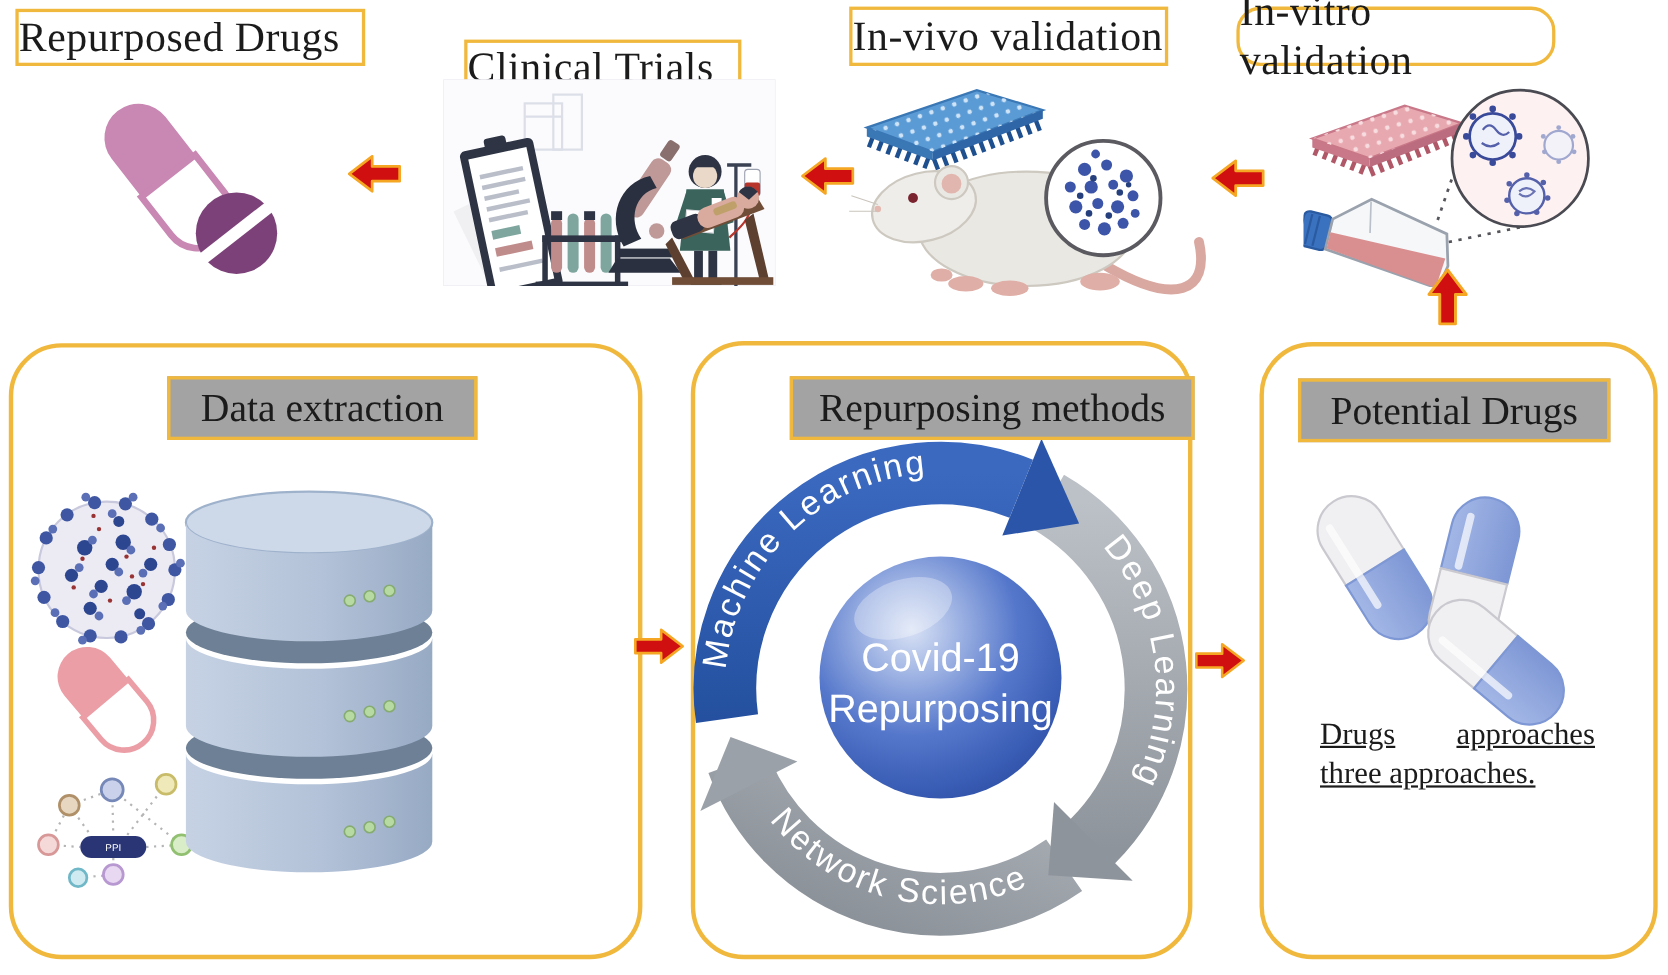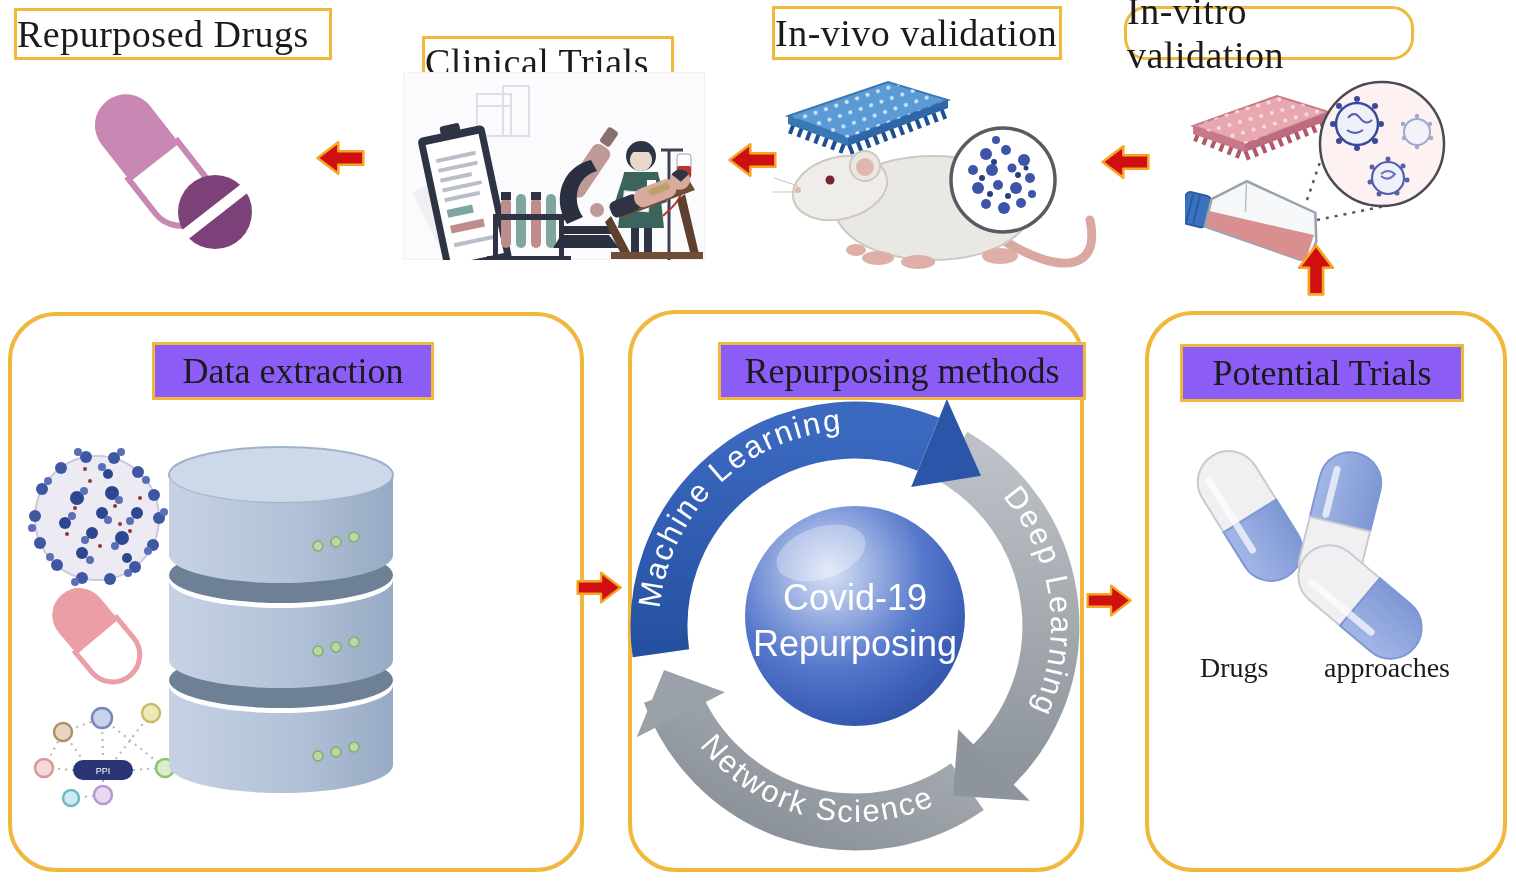--- a/index.html
+++ b/index.html
@@ -2,21 +2,21 @@
 <html><head>
 <meta charset="utf-8">
 <style>
   html,body{margin:0;padding:0;background:#fff;}
   #canvas{position:relative;width:1516px;height:886px;background:#ffffff;overflow:hidden;
           font-family:"Liberation Serif",serif;color:#1b1b1b;}
   .abs{position:absolute;}
   .toplabel{border:3px solid #f0b93e;background:#fff;display:flex;align-items:center;justify-content:flex-start;
             font-size:38px;font-weight:500;letter-spacing:0.5px;box-sizing:border-box;}
   .bigbox{border:4px solid #f0b93e;border-radius:48px;background:#fff;box-sizing:border-box;}
-  .boxlabel{border:3px solid #f0b93e;background:#8b5cf6;display:flex;align-items:center;justify-content:center;
+  .boxlabel{border:3px solid #f0b93e;background:#a3a3a3;display:flex;align-items:center;justify-content:center;
             font-size:36px;box-sizing:border-box;z-index:5;}
   .dblist{font-size:28px;line-height:35px;}
   .caption{font-size:28px;line-height:36px;width:250px;}
   .caption .jrow{display:flex;justify-content:space-between;}
   .arrow-svg{display:block;}
 </style>
 </head>
 <body>
 
 <div id="canvas">
@@ -291,21 +291,21 @@
   <div class="abs bigbox" style="left:628px;top:310px;width:456px;height:562px;"></div>
   <div class="abs bigbox" style="left:1145px;top:311px;width:362px;height:561px;"></div>
 
   <div class="abs boxlabel" style="left:152px;top:342px;width:282px;height:58px;">
     <span>Data extraction</span>
   </div>
   <div class="abs boxlabel" style="left:718px;top:342px;width:368px;height:58px;">
     <span>Repurposing methods</span>
   </div>
   <div class="abs boxlabel" style="left:1180px;top:344px;width:284px;height:58px;">
-    <span>Potential Trials</span>
+    <span>Potential Drugs</span>
   </div>
 
   <div class="abs" style="left:576px;top:569px;">
     <svg class="arrow-svg" width="47" height="37" viewBox="0 0 60 46">
       <polygon points="2,15 32,15 32,4 57,23 32,42 32,31 2,31" fill="#d01010" stroke="#f5a623" stroke-width="3" stroke-linejoin="round"></polygon>
     </svg>
   </div>
   <div class="abs" style="left:1086px;top:582px;">
     <svg class="arrow-svg" width="47" height="37" viewBox="0 0 60 46">
       <polygon points="2,15 32,15 32,4 57,23 32,42 32,31 2,31" fill="#d01010" stroke="#f5a623" stroke-width="3" stroke-linejoin="round"></polygon>
@@ -509,20 +509,21 @@
       <line x1="-16" y1="-52" x2="-16" y2="-6" stroke="#ffffff" stroke-width="7" stroke-linecap="round" opacity="0.7"></line>
     </g>
 
     <g transform="translate(172,178) rotate(-50)">
       <path d="M -31,0 L -31,-40 A 31 31 0 0 1 31,-40 L 31,0 Z" fill="#f0f0f2" stroke="#c9c9cf" stroke-width="2"></path>
       <path d="M -31,0 L -31,40 A 31 31 0 0 0 31,40 L 31,0 Z" fill="url(#capBlue)" stroke="#7e97d5" stroke-width="2"></path>
       <line x1="-16" y1="-50" x2="-16" y2="28" stroke="#ffffff" stroke-width="7" stroke-linecap="round" opacity="0.7"></line>
     </g>
   </svg>
 
-  <div class="abs caption" style="left:1200px;top:650px;">
+  <div class="abs caption" style="left:1200px;top:650px;text-decoration:underline;">
     <div class="jrow">
       <span>Drugs</span>
       <span>approaches</span>
     </div>
+    <div>three approaches.</div>
   </div>
 
 </div>
 
 </body></html>

